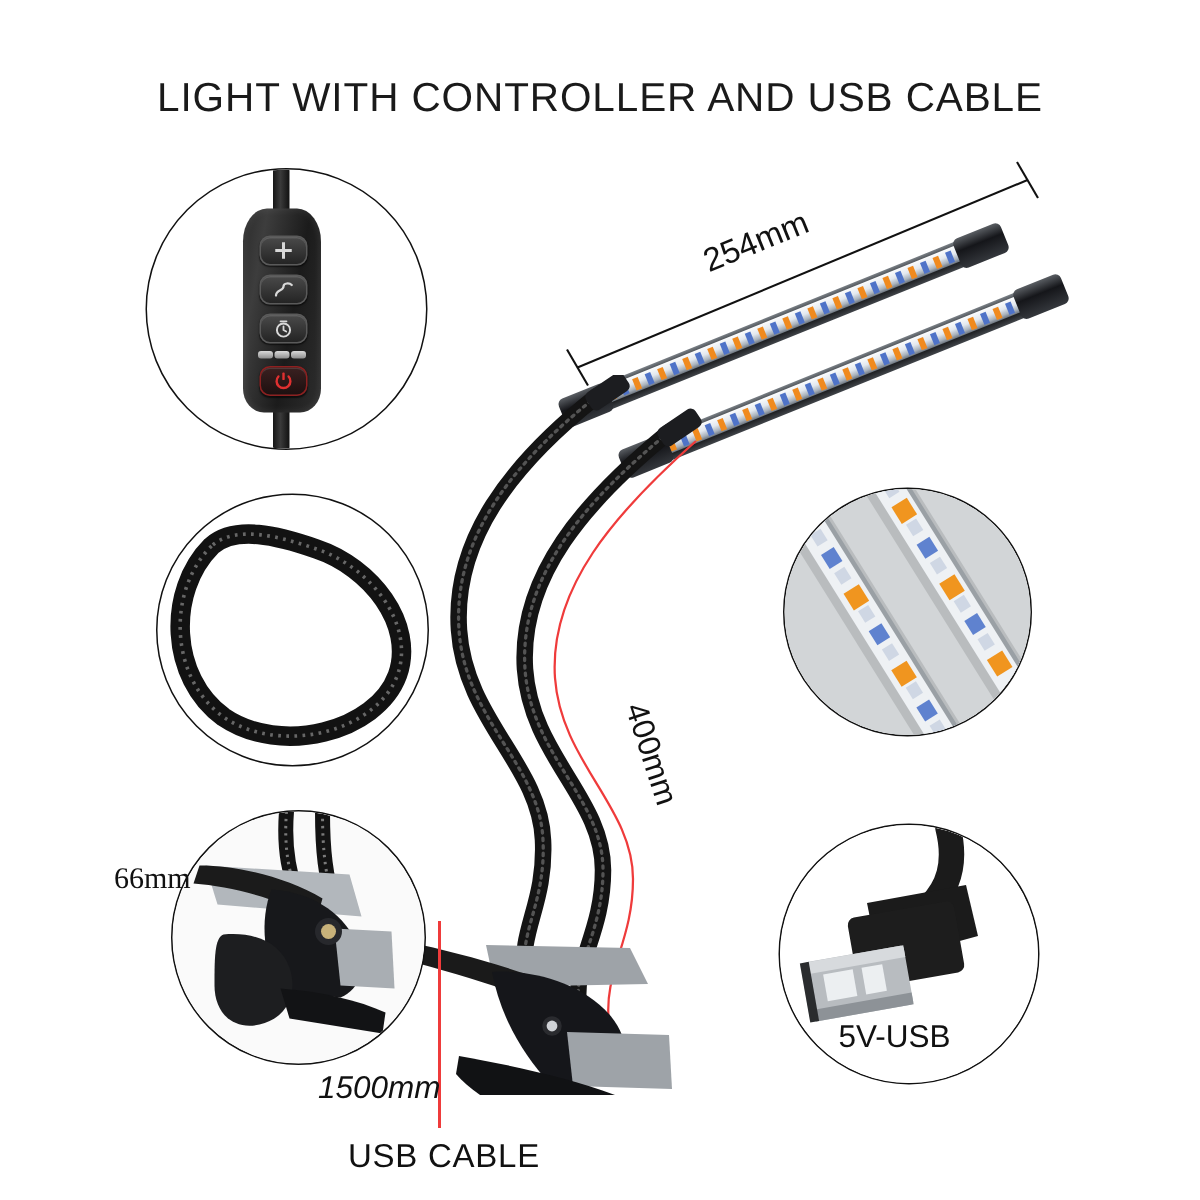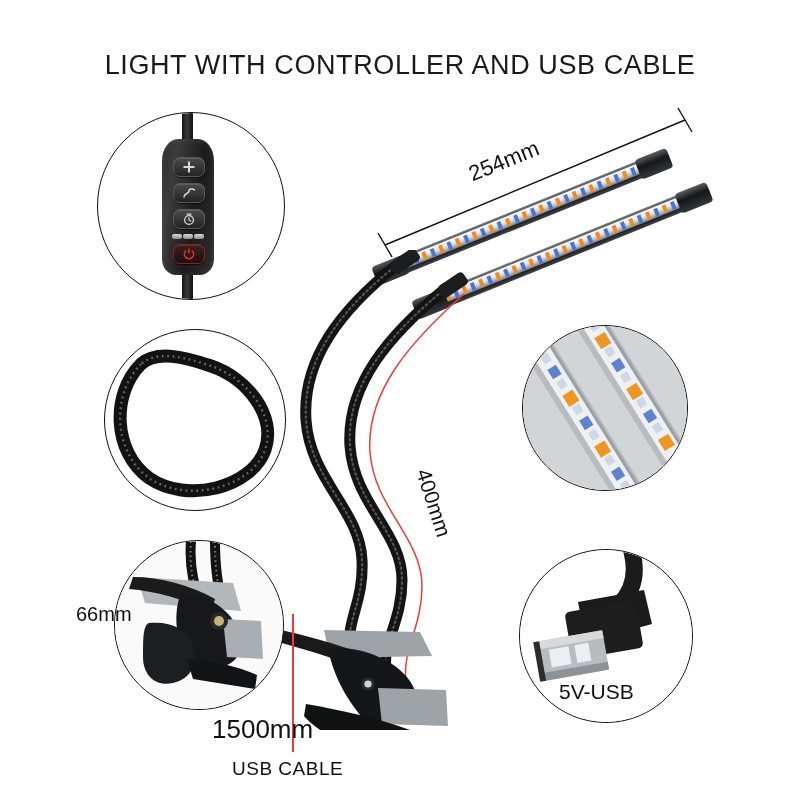--- a/index.html
+++ b/index.html
@@ -50,22 +50,22 @@
 
   
   .dim-label {
     color: #111;
     font-size: 21px;
     white-space: nowrap;
   }
   #label-254 { font-size: 22px; }
   #label-400 { font-size: 21px; }
   #label-66  { font-size: 20px; }
-  #label-1500{ font-size: 26px; }
-  #label-usb-cable { font-size: 19px; letter-spacing: .5px; }
+  #label-1500{ font-size: 21px; font-style: italic; }
+  #label-usb-cable { font-size: 22px; letter-spacing: .5px; }
   #label-5v-usb { font-size: 21px; }
 
   
   .ctrl-body {
     background: linear-gradient(100deg,#2b2b2b 0%,#3d3d3d 22%,#1b1b1b 60%,#2e2e2e 100%);
     border-radius: 16px 16px 14px 14px / 22px 22px 16px 16px;
     box-shadow: inset 0 0 6px rgba(255,255,255,.10);
   }
   .ctrl-cable {
     background: linear-gradient(90deg,#161616,#3a3a3a 45%,#111);
@@ -324,21 +324,21 @@
         <circle cx="104" cy="80" r="9" fill="#27282c"></circle>
         <circle cx="104" cy="80" r="5" fill="#c8b27a"></circle>
 
         <path d="M 34,82 C 56,80 72,88 78,104 C 84,122 76,138 58,142 C 40,146 28,134 28,116 C 28,98 28,84 34,82 Z" fill="#1d1e20"></path>
 
         <path d="M 72,118 C 100,120 124,126 142,134 L 140,148 L 78,138 Z" fill="#121315"></path>
       </svg>
     </div>
   </div>
 
-  <div class="abs dim-label" id="label-66" style="left:76px; top:583px;">66mm</div>
+  <div class="abs dim-label" id="label-66" style="left:76px; top:555px;font-family:Liberation Serif, serif;">66mm</div>
 
   <div class="abs detail-circle" style="left:522px; top:305px; width:164px; height:164px;">
     <div class="circle-inner" style="background:#cfd2d4;">
       <svg width="164" height="164" viewBox="0 0 164 164">
         <rect x="0" y="0" width="164" height="164" fill="#d2d5d7"></rect>
 
         <g transform="rotate(58 54 82)">
           <rect x="-110" y="68" width="330" height="30" fill="#b9bcbe"></rect>
           <rect x="-110" y="72" width="330" height="20" fill="#eef1f4"></rect>
           <rect x="-110" y="70" width="330" height="3" fill="#9aa0a5"></rect>

